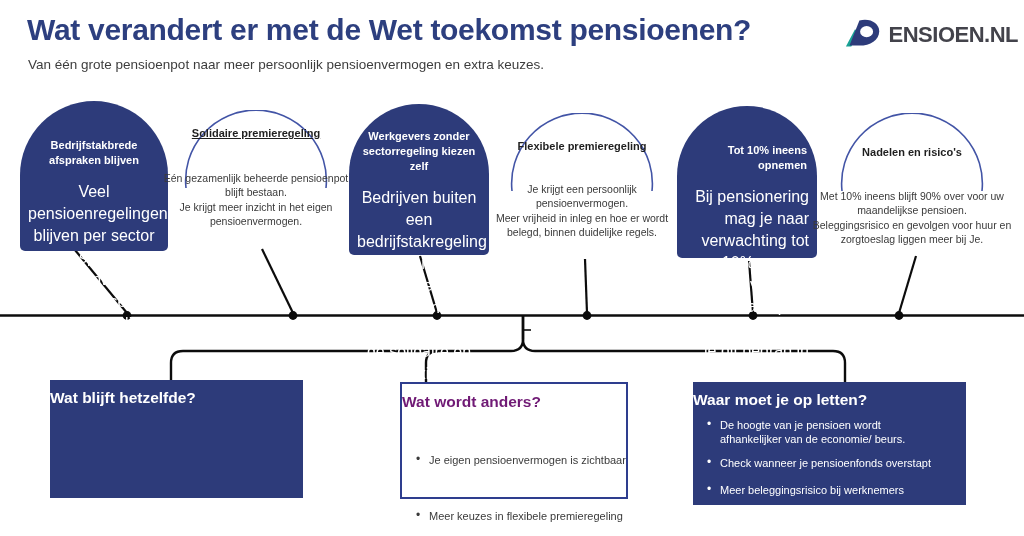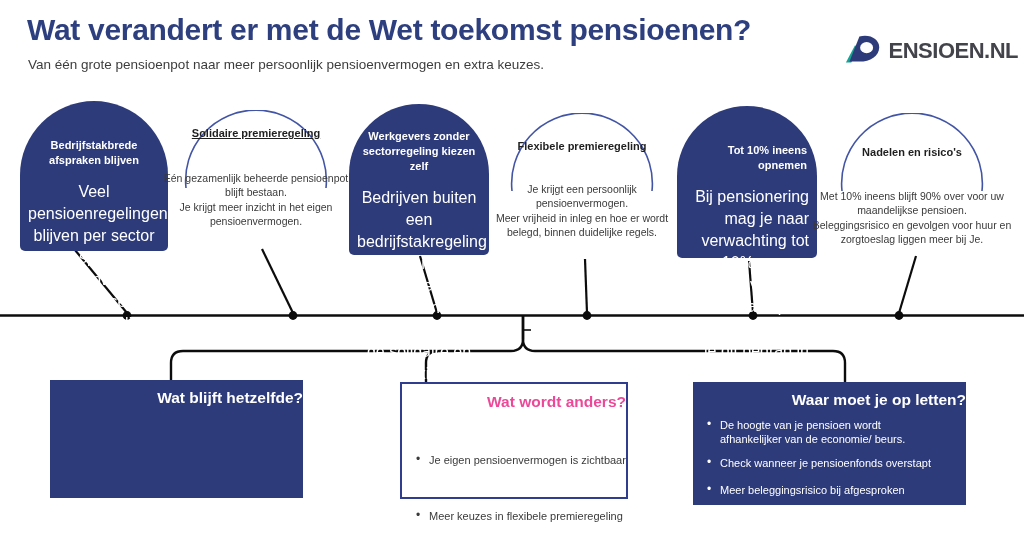--- a/index.html
+++ b/index.html
@@ -3,21 +3,21 @@
 <meta charset="utf-8">
 <style>
   * { margin:0; padding:0; box-sizing:border-box; }
   html,body { background:#fff; }
   body { font-family:"Liberation Sans", sans-serif; }
   .canvas { position:relative; width:1024px; height:536px; background:#ffffff; overflow:hidden;padding-left:16px; }
 
   
   .title { position:absolute; left:27px; top:13px; font-size:30px; font-weight:bold; color:#2d3f7f; letter-spacing:-0.3px; }
   .subtitle { position:absolute; left:28px; top:57px; font-size:13.5px; color:#3d3d3d; }
-  .logo { position:absolute; right:6px; top:16px; display:flex; align-items:center; gap:8px;margin-top:16px; }
+  .logo { position:absolute; right:6px; top:16px; display:flex; align-items:center; gap:8px; }
   .logo-text { font-size:22px; font-weight:bold; color:#43434b; letter-spacing:-0.5px; }
 
   
   .wires { position:absolute; left:0; top:0; width:1024px; height:536px; z-index:1; pointer-events:none; }
 
   
   .card-filled { position:absolute; background:#2d3b7a; color:#ffffff; text-align:center; z-index:2;
                  display:block; }
   .card-filled .card-title { font-weight:bold; font-size:11px; line-height:1.35; padding:0 10px; }
   .card-filled .card-body  { font-size:16px; line-height:1.38; padding:0 8px; margin-top:13px; white-space:pre-line; }
@@ -33,22 +33,22 @@
   #card-2 .arc { top:10px; } #card-2 .card-title { top:26px;text-decoration:underline; } #card-2 .card-body { top:71px; }
   #card-4 { left:480px; top:103px; height:150px; }
   #card-4 .arc { top:10px; } #card-4 .card-title { top:36px; } #card-4 .card-body { top:79px; }
   #card-6 { left:810px; top:103px; height:160px; }
   #card-6 .arc { top:10px; } #card-6 .card-title { top:42px; } #card-6 .card-body { top:86px; }
 
   
   .box { position:absolute; z-index:2; }
   .box-filled { background:#2d3b7a; color:#ffffff; }
   .box-outline { background:#ffffff; border:2px solid #2e3d8e; color:#3a3a3a; }
-  .box-title { text-align:right; font-weight:bold; font-size:15.5px; margin-top:9px; }
-  .box-outline .box-title { color:#ec4899; }
+  .box-title { text-align:left; font-weight:bold; font-size:15.5px; margin-top:9px; }
+  .box-outline .box-title { color:#701a75; }
   .box ul { list-style:none; margin-top:9px; padding-left:14px; }
   .box li { position:relative; font-size:11px; line-height:1.3; padding-left:13px; margin-bottom:9px; }
   .box li::before { content:"•"; position:absolute; left:0; top:-1px; font-size:12px; }
   #box-1 { left:50px;  top:380px; width:253px; height:118px; }
   #box-2 { left:400px; top:382px; width:228px; height:117px; }
   #box-2 li { margin-bottom:6px;margin-top:42px; }
   #box-3 { left:693px; top:382px; width:273px; height:123px; }
   #box-3 li { max-width:232px; }
   #box-3 li:nth-child(3) { margin-top:13px; }
 </style>
@@ -159,17 +159,17 @@
       <li>Meer keuzes in flexibele premieregeling</li>
       <li>Extra optie om 10% ineens op te nemen</li>
     </ul>
   </div>
 
   <div id="box-3" class="box box-filled">
     <div class="box-title">Waar moet je op letten?</div>
     <ul>
       <li>De hoogte van je pensioen wordt afhankelijker van de economie/ beurs.</li>
       <li>Check wanneer je pensioenfonds overstapt</li>
-      <li>Meer beleggingsrisico bij afgesproken</li>
+      <li>Meer beleggingsrisico bij werknemers</li>
     </ul>
   </div>
 
 </div>
 
 </body></html>

